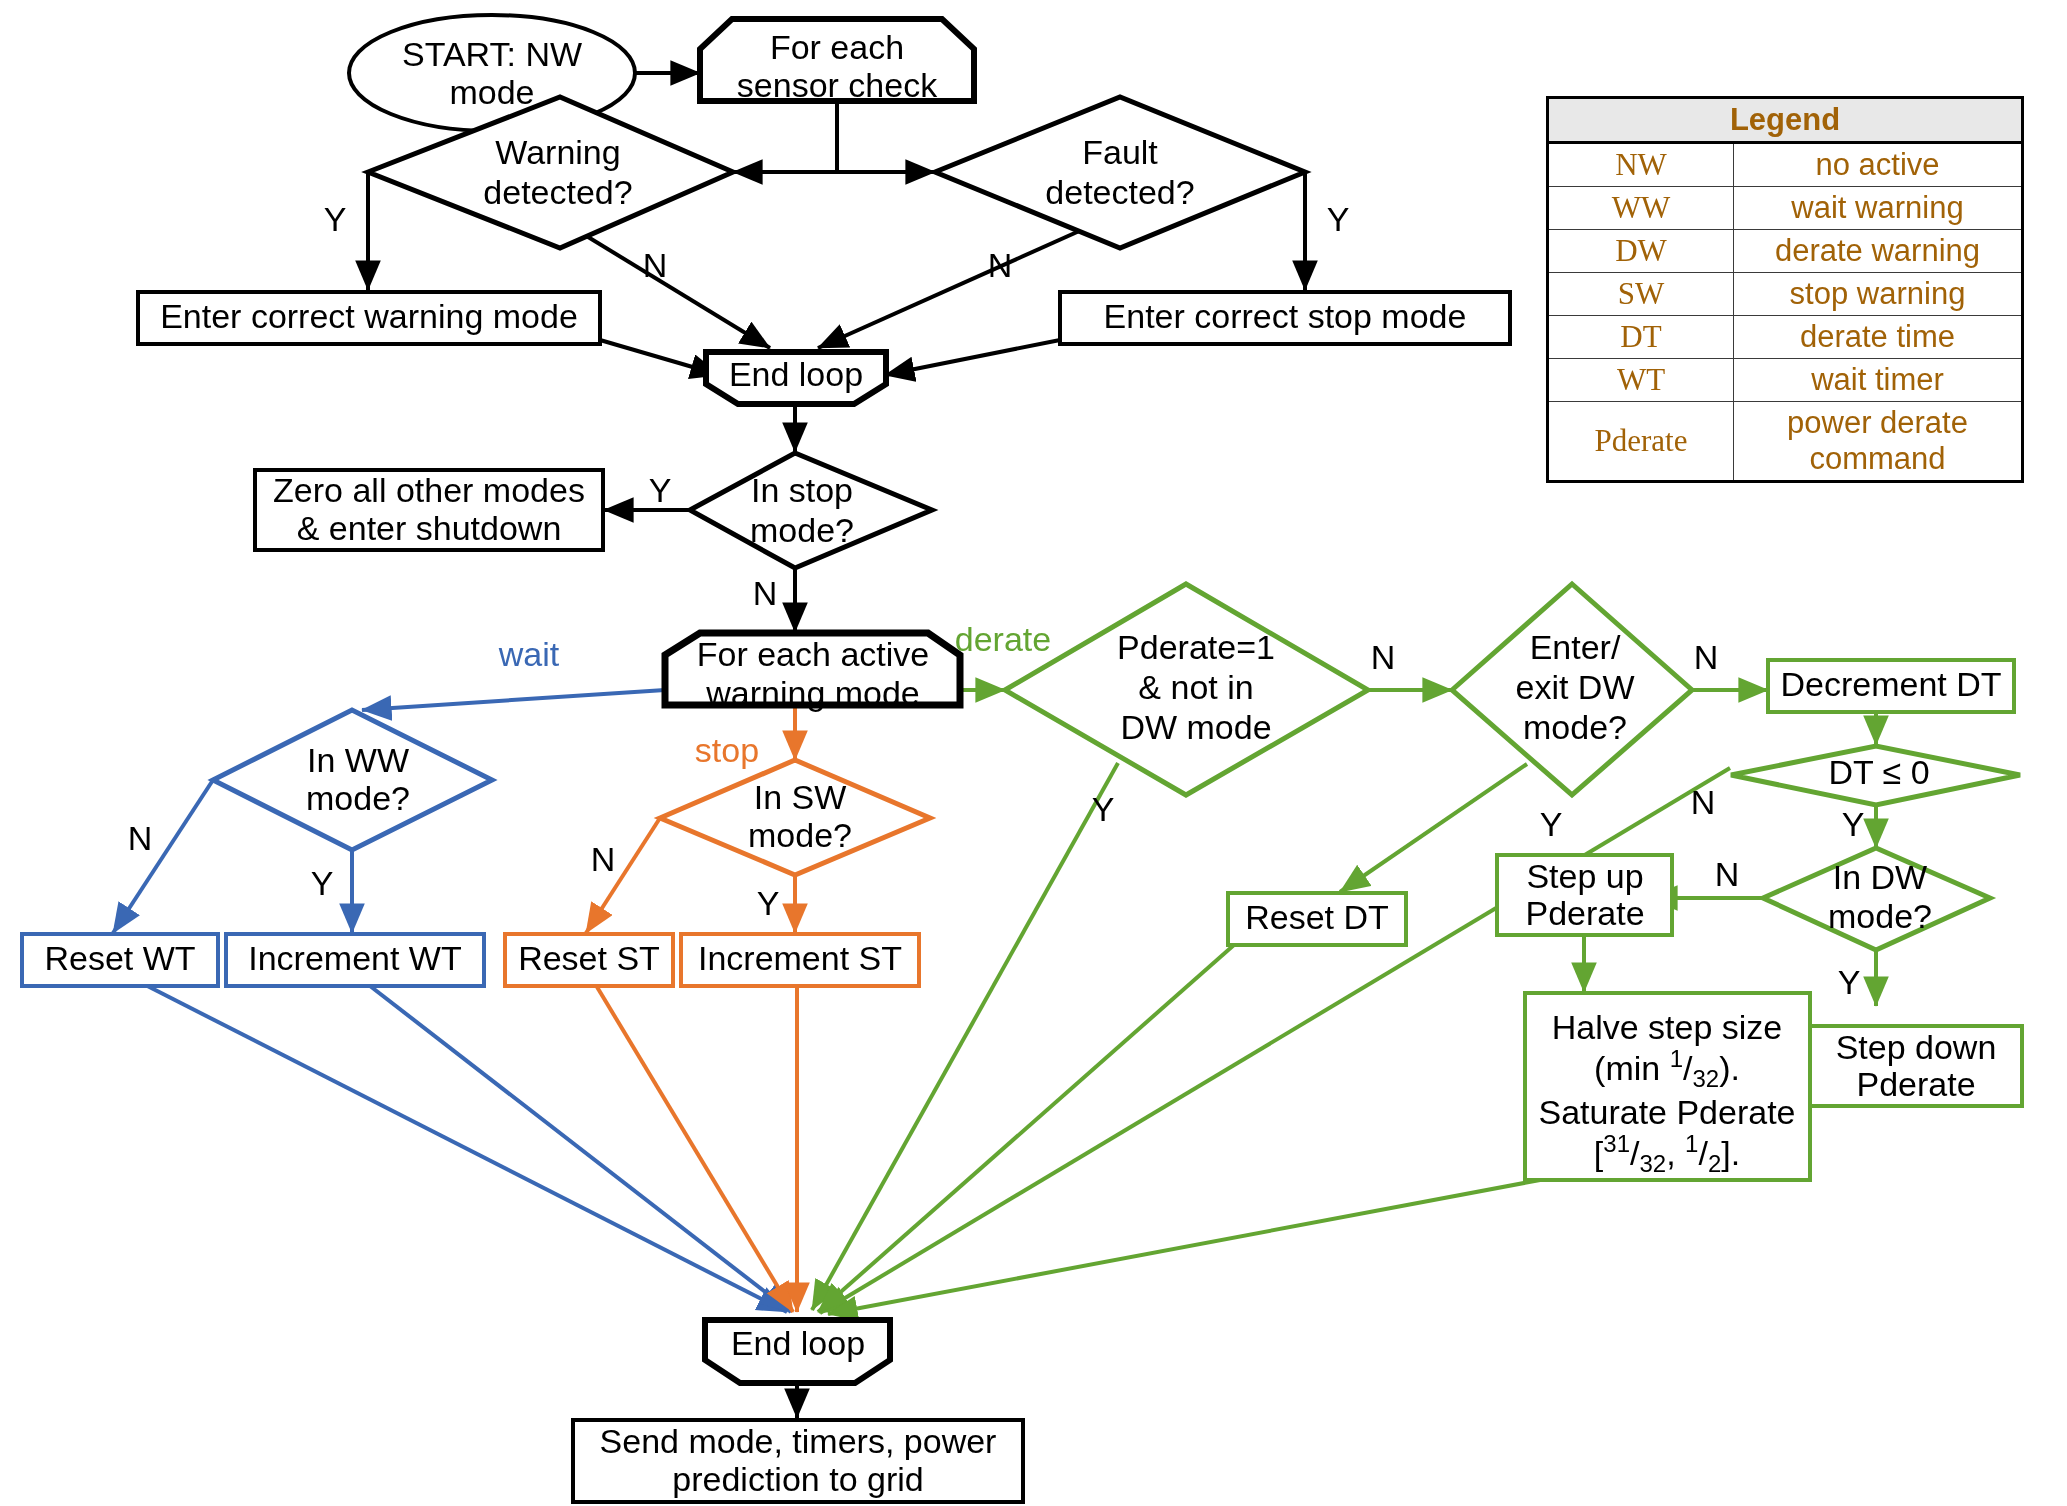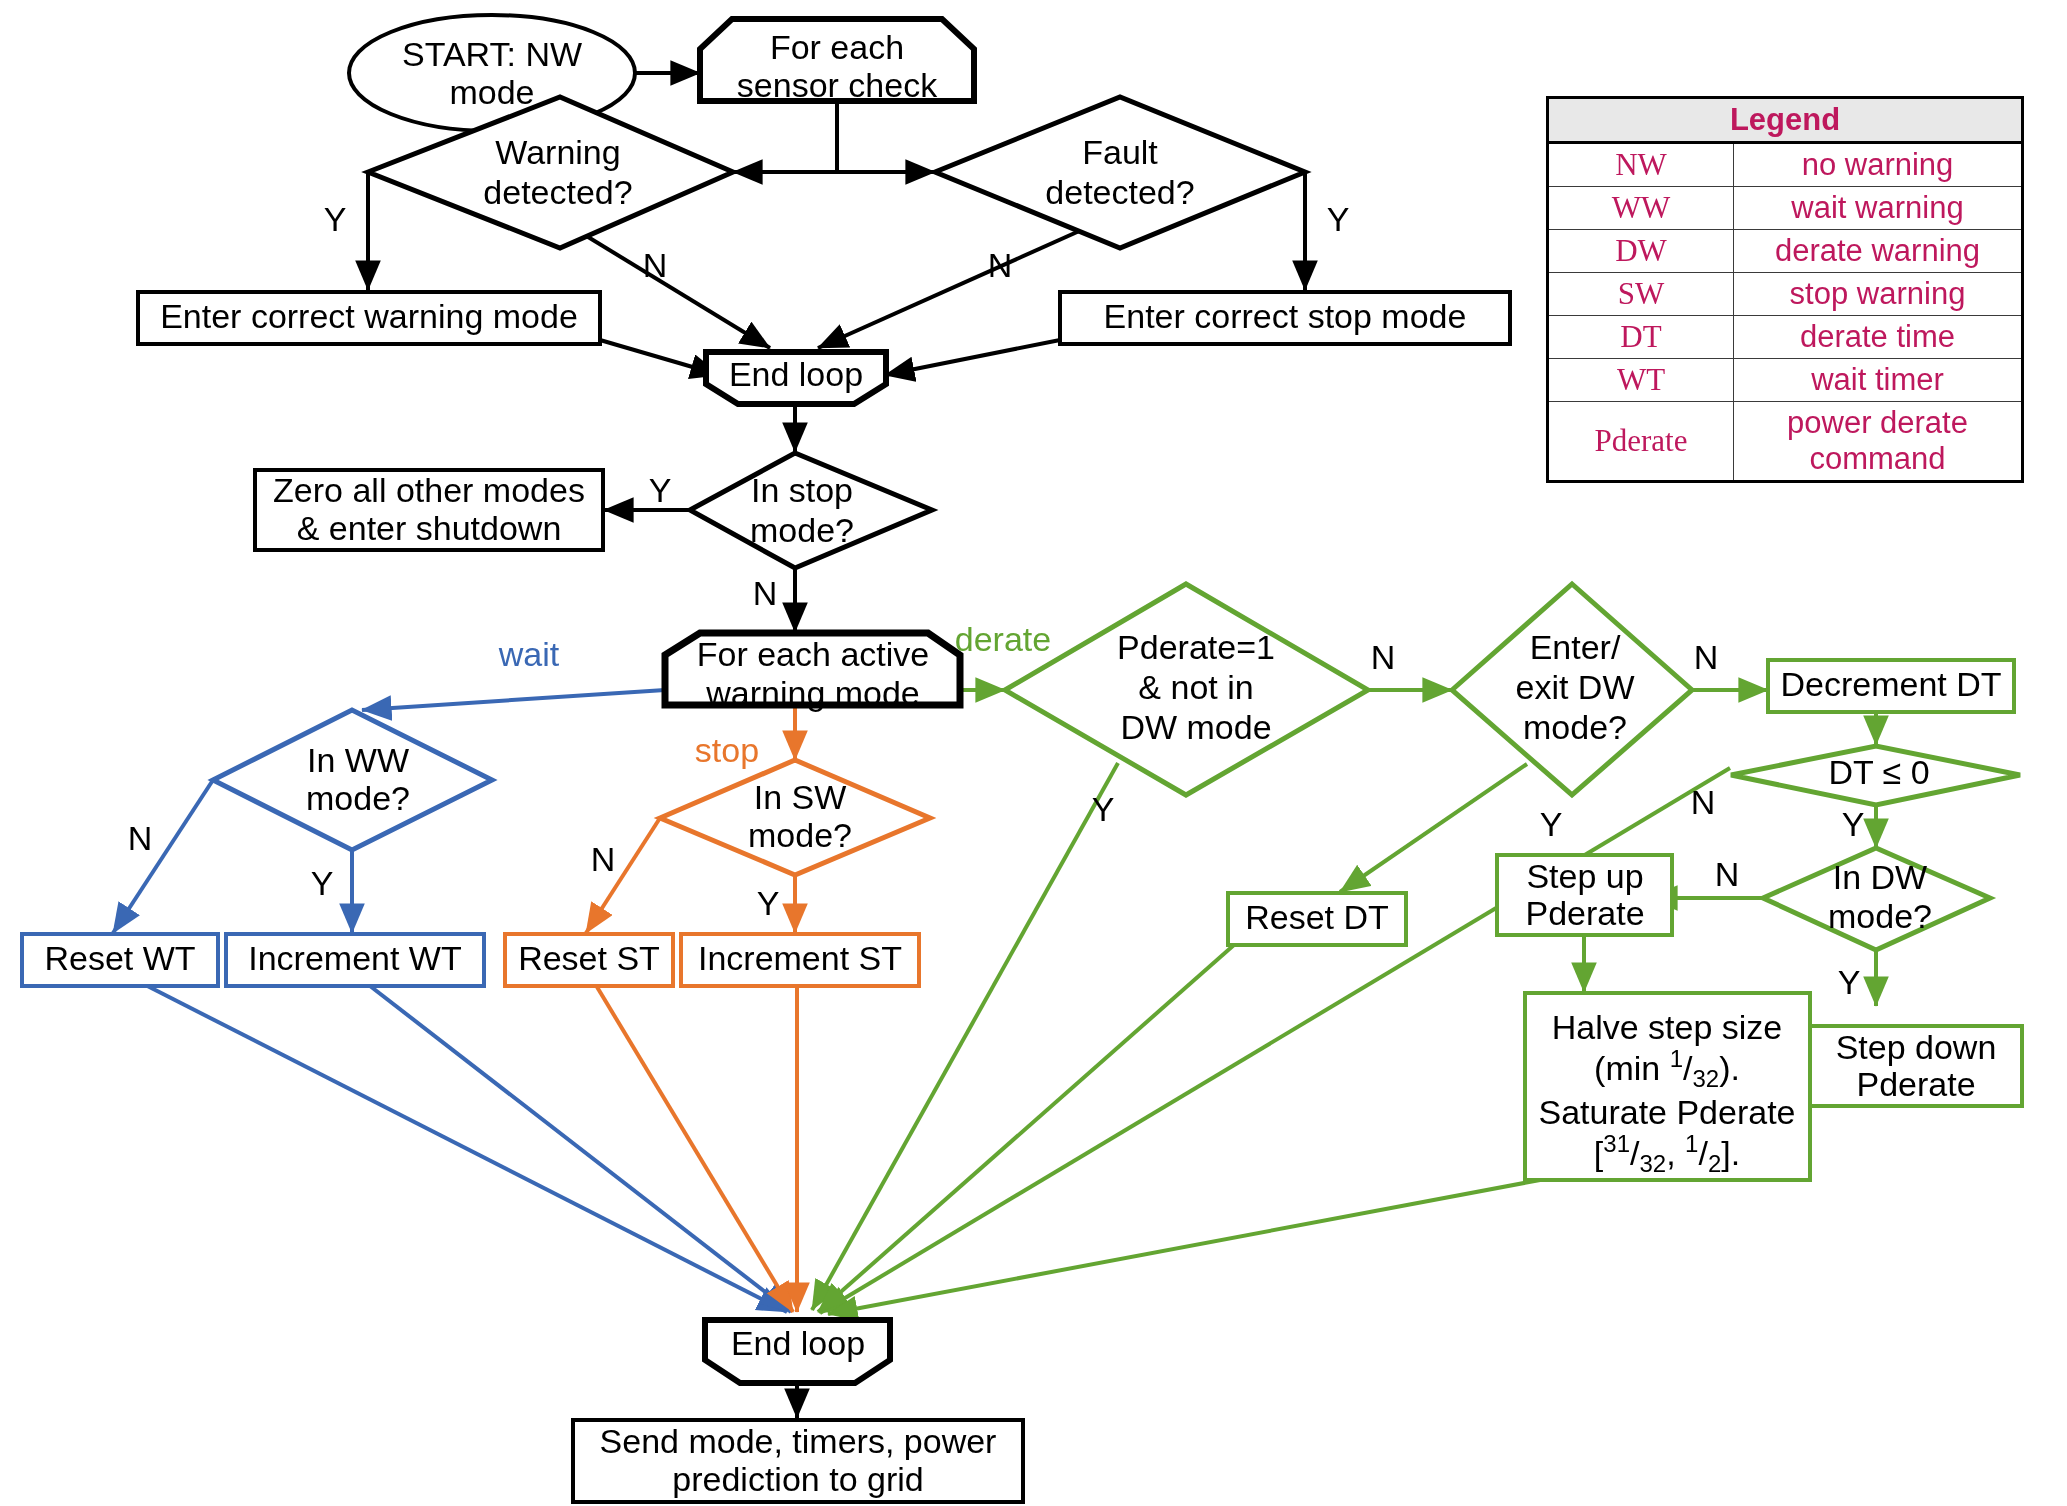--- a/index.html
+++ b/index.html
@@ -10,21 +10,21 @@
   svg#flow text{font-family:"Liberation Sans","DejaVu Sans",sans-serif;}
   .nodeText{font-size:34px;fill:#000;text-anchor:middle;dominant-baseline:middle;}
   .ynLabel{font-size:34px;fill:#000;text-anchor:middle;dominant-baseline:middle;}
   .branchLabel{font-size:34px;text-anchor:middle;dominant-baseline:middle;}
   .frac-num{font-size:24px;}
   .frac-den{font-size:24px;}
   
   #legend{position:absolute;left:1546px;top:96px;width:478px;
           border-collapse:collapse;border:3px solid #000;background:#fff;}
   #legend td,#legend th{border:1px solid #3a3a3a;font-size:31px;
-          text-align:center;padding:3px 4px;color:#be185d;font-weight:normal;
+          text-align:center;padding:3px 4px;color:#a16207;font-weight:normal;
           font-family:"Liberation Sans","DejaVu Sans",sans-serif;}
   #legend th{background:#e8e8e8;font-weight:bold;font-size:31px;
           border-bottom:3px solid #000;}
   #legend tr td:first-child{width:176px;border-right:1px solid #3a3a3a;font-family:Liberation Serif, serif;}
 </style>
 </head>
 <body>
 
 <div id="stage">
 
@@ -304,21 +304,21 @@
 
 <table id="legend">
   <thead>
     <tr>
       <th colspan="2">Legend</th>
     </tr>
   </thead>
   <tbody>
     <tr>
       <td>NW</td>
-      <td>no warning</td>
+      <td>no active</td>
     </tr>
     <tr>
       <td>WW</td>
       <td>wait warning</td>
     </tr>
     <tr>
       <td>DW</td>
       <td>derate warning</td>
     </tr>
     <tr>

